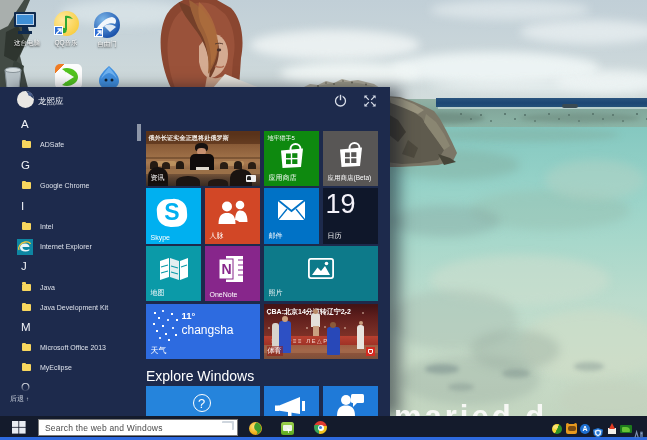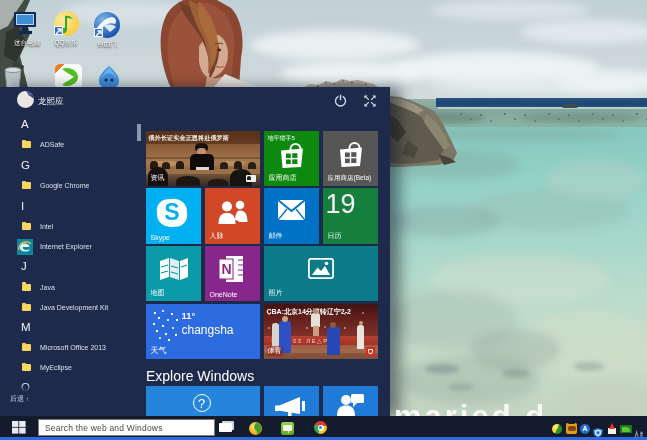--- a/index.html
+++ b/index.html
@@ -7,21 +7,21 @@
 
 #sky{left:0;top:0;width:647px;height:99px;background:linear-gradient(#c1cfd7,#cad6da 55%,#d2dcdc)}
 #sea{left:436px;top:98px;width:211px;height:8.5px;background:linear-gradient(#2a547e,#1c4674 55%,#245079)}
 #foam{left:438px;top:106.5px;width:209px;height:2.5px;background:#b8cfcc}
 #reef{left:388px;top:99px;width:259px;height:28px;background:linear-gradient(#93b0a4,#83a89c 40%,#8bb4a6)}
 #water{left:388px;top:127px;width:259px;height:289px;background:linear-gradient(#85c8c0,#96d2c8 20%,#a8d8cb 40%,#bcdccd 60%,#c8dcc9 80%,#c3d5c0)}
 .patch{border-radius:50%;filter:blur(5px)}
 
 #taskbar{left:0;top:416px;width:647px;height:24px;background:#141b2c}
 #bluebottom{left:0;top:437px;width:647px;height:3px;background:#2e6adf}
-#searchbox{left:38px;top:419px;width:177px;height:17px;background:#fff;border:1px solid #7b7b7b}
+#searchbox{left:38px;top:419px;width:200px;height:17px;background:#fff;border:1px solid #7b7b7b}
 #searchbox span{position:absolute;left:6px;top:3px;font-size:8.5px;color:#4a4a4a;letter-spacing:.2px}
 
 #menu{left:0;top:87px;width:390px;height:329px;background:#1d2a4c;box-shadow:10px 0 14px rgba(10,15,30,.5)}
 #avatar{left:17px;top:91px;width:17px;height:17px;border-radius:50%;background:#e9e7e3;overflow:hidden}
 #uname{left:38px;top:96px;font-size:8.5px;color:#eef1f6}
 .sec{font-size:11.5px;color:#f0f2f6;left:21px}
 .app{font-size:7px;color:#dde1ea;left:40px}
 .folder{left:22px;width:9px;height:7px;background:#f7d65e;border-radius:1px}
 .folder:before{content:"";position:absolute;left:0;top:-1.5px;width:4px;height:2px;background:#f7d65e;border-radius:1px 1px 0 0}
 #scrollbar{left:137px;top:124px;width:4px;height:17px;background:#8d96a8}
@@ -301,21 +301,21 @@
 
   <div class="tile" style="left:263.5px;top:188.3px;width:55px;height:55.4px;background:#0072c6">
     <svg class="abs" style="left:14px;top:12px" width="27" height="20" viewBox="0 0 27 20">
       <rect x="0" y="0" width="27" height="20" fill="#fff"></rect>
       <path d="M0,0 L13.5,11 L27,0" stroke="#0072c6" stroke-width="1.8" fill="none"></path>
       <path d="M0,20 L9,9 M27,20 L18,9" stroke="#0072c6" stroke-width="1.4" fill="none"></path>
     </svg>
     <div class="tlab">邮件</div>
   </div>
 
-  <div class="tile" style="left:322.5px;top:188.3px;width:55px;height:55.4px;background:#15803d">
+  <div class="tile" style="left:322.5px;top:188.3px;width:55px;height:55.4px;background:#0f172a">
     <div class="abs" style="left:3px;top:3px;font-size:27px;color:#f4f2fa;line-height:26px">19</div>
     <div class="tlab">日历</div>
   </div>
 
   <div class="tile" style="left:145.5px;top:246.1px;width:55px;height:55.4px;background:#0b9aa8">
     <svg class="abs" style="left:13px;top:11px" width="30" height="24" viewBox="0 0 30 24">
       <path d="M1,4 L10,1 L10,20 L1,23 Z" fill="#fff"></path>
       <path d="M11,1 L20,4 L20,23 L11,20 Z" fill="#e2eef0"></path>
       <path d="M21,4 L29,1 L29,20 L21,23 Z" fill="#fff"></path>
       <path d="M2,10 L9,8 M12,9 L19,11 M22,10 L28,8 M2,16 L9,14 M12,15 L19,17" stroke="#0b9aa8" stroke-width="1.2"></path>

